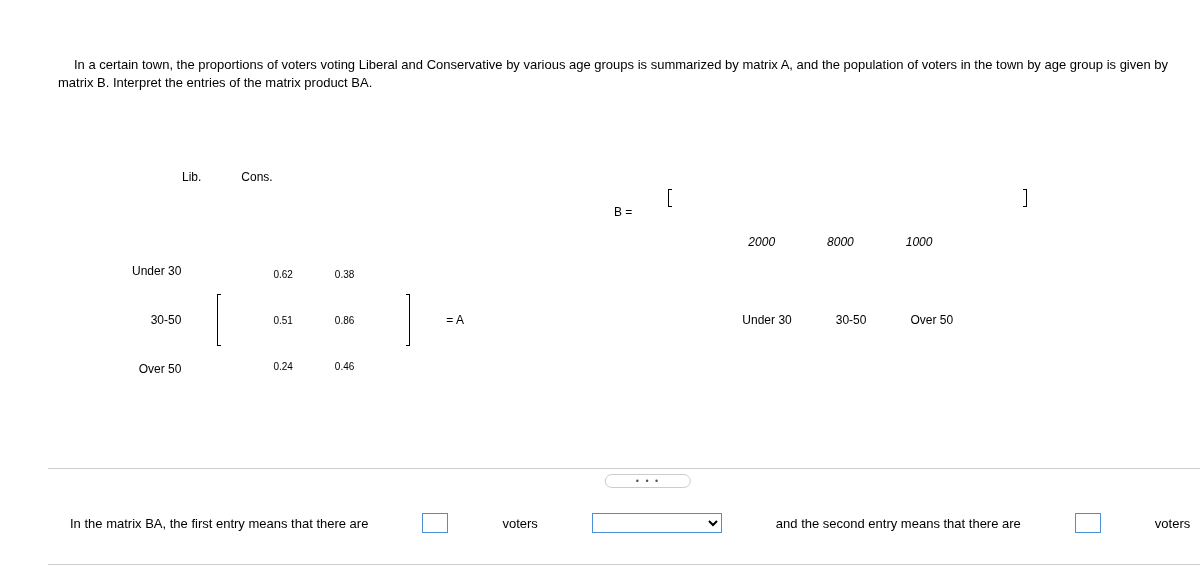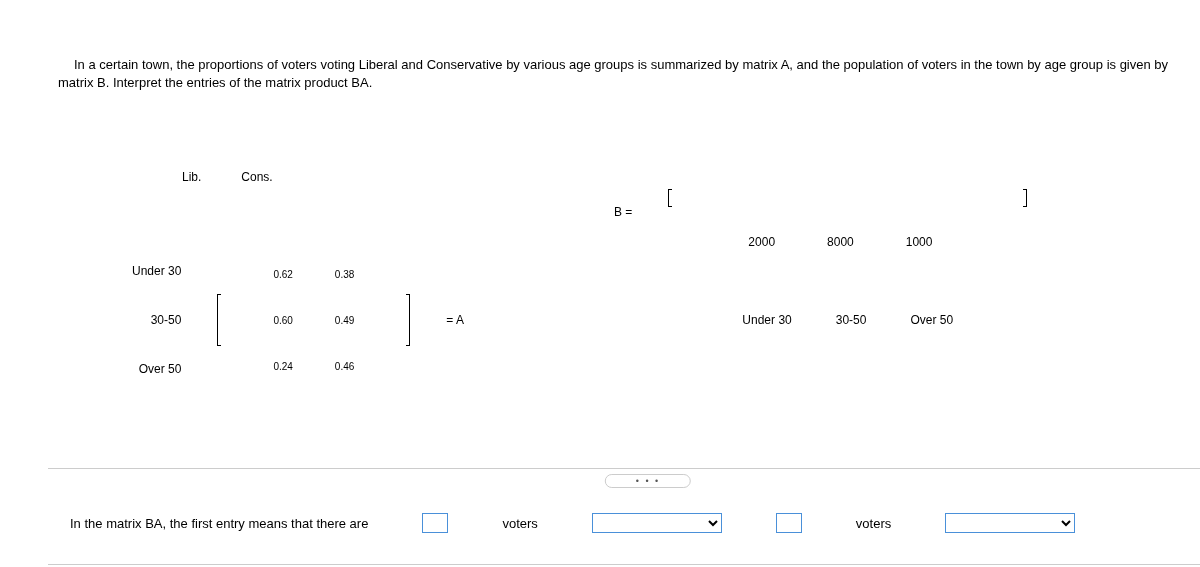--- a/index.html
+++ b/index.html
@@ -92,20 +92,21 @@
        margin-top: 2px;
     }
     .b-content {
       display: flex;
       flex-direction: column;
     }
     .b-values {
       display: flex;
       gap: 20px;
       padding: 0 8px;
+      font-style: italic;
     }
     .b-labels {
       display: flex;
       gap: 12px;
       padding: 0 2px;
       font-size: 12px;
     }
     .b-eq { padding-top: 2px; }
     .divider-region {
       position: relative;
@@ -176,22 +177,22 @@
     <div class="a-body">
       <div class="labels-col">
         <span>Under 30</span>
         <span>30-50</span>
         <span>Over 50</span>
       </div>
       <div class="bracket-left"></div>
       <div class="matrix-a-inner">
         <span>0.62</span>
         <span>0.38</span>
-        <span>0.60</span>
-        <span>0.49</span>
+        <span>0.51</span>
+        <span>0.86</span>
         <span>0.24</span>
         <span>0.46</span>
       </div>
       <div class="bracket-right"></div>
       <span class="eq-a">= A</span>
     </div>
   </div>
 
   <div class="matrix-b-group">
     <span class="b-eq">B =</span>
@@ -216,18 +217,19 @@
   <div class="ellipsis-pill">
     <span>• • •</span>
   </div>
 </div>
 
 <div class="answer-row">
   <span>In the matrix BA, the first entry means that there are</span>
   <input class="num-input" type="text" style="">
   <span>voters</span>
   <select class="select-input"></select>
+  <span>and the second entry means that there are</span>
   <input class="num-input" type="text" style="">
   <span>voters</span>
   <select class="select-input"></select>
 </div>
 
 <div class="bottom-line"></div>
 
 </body></html>

